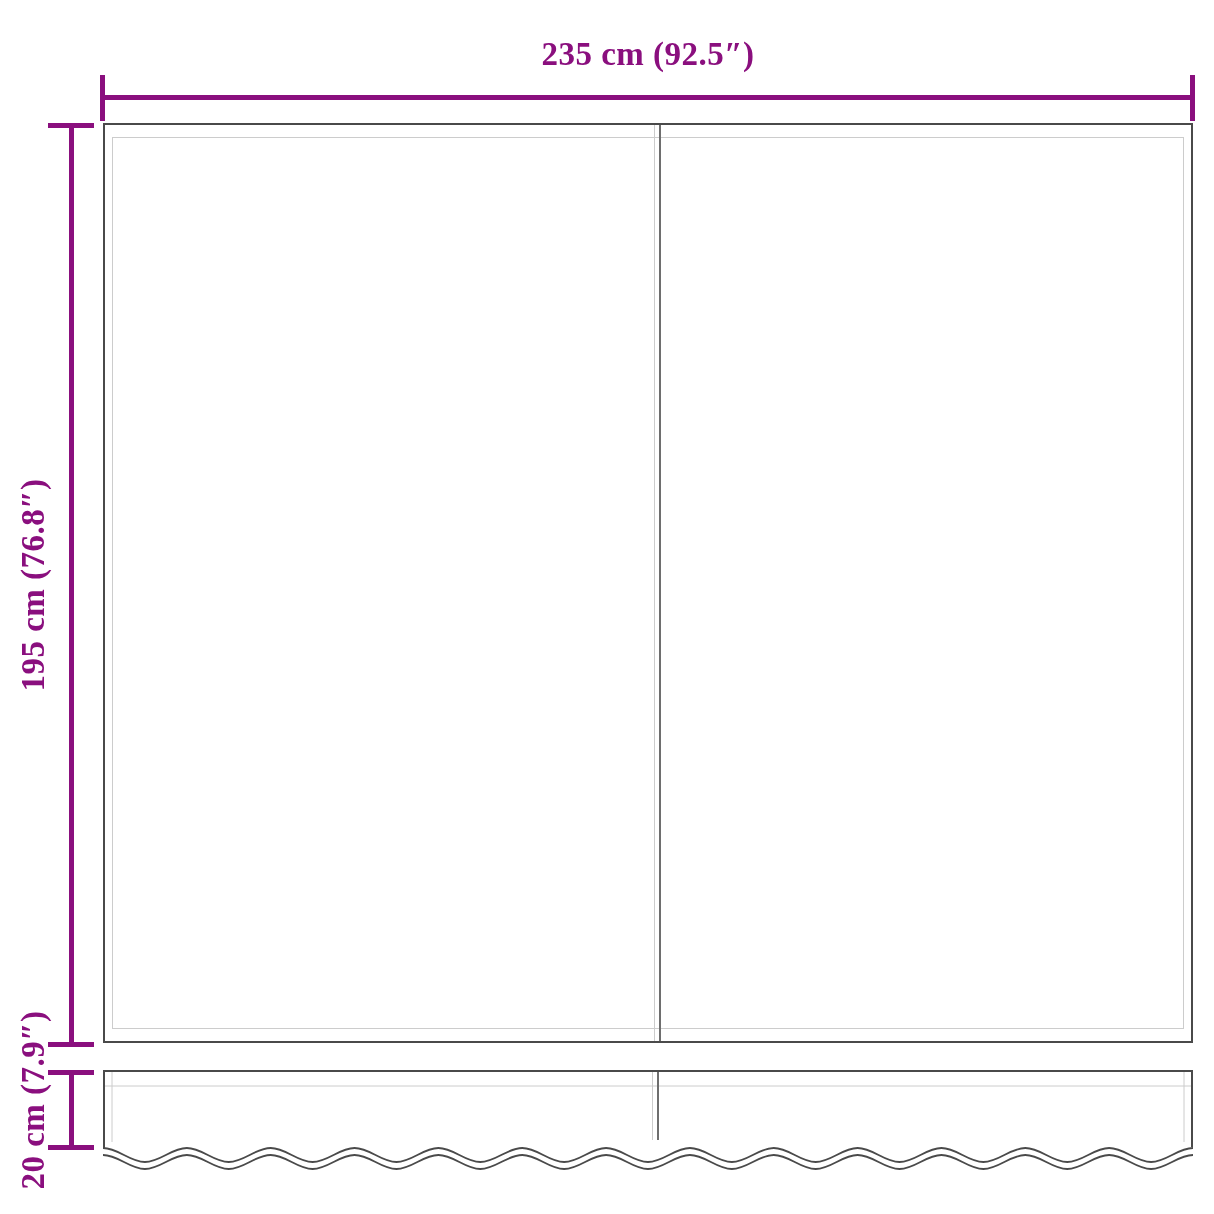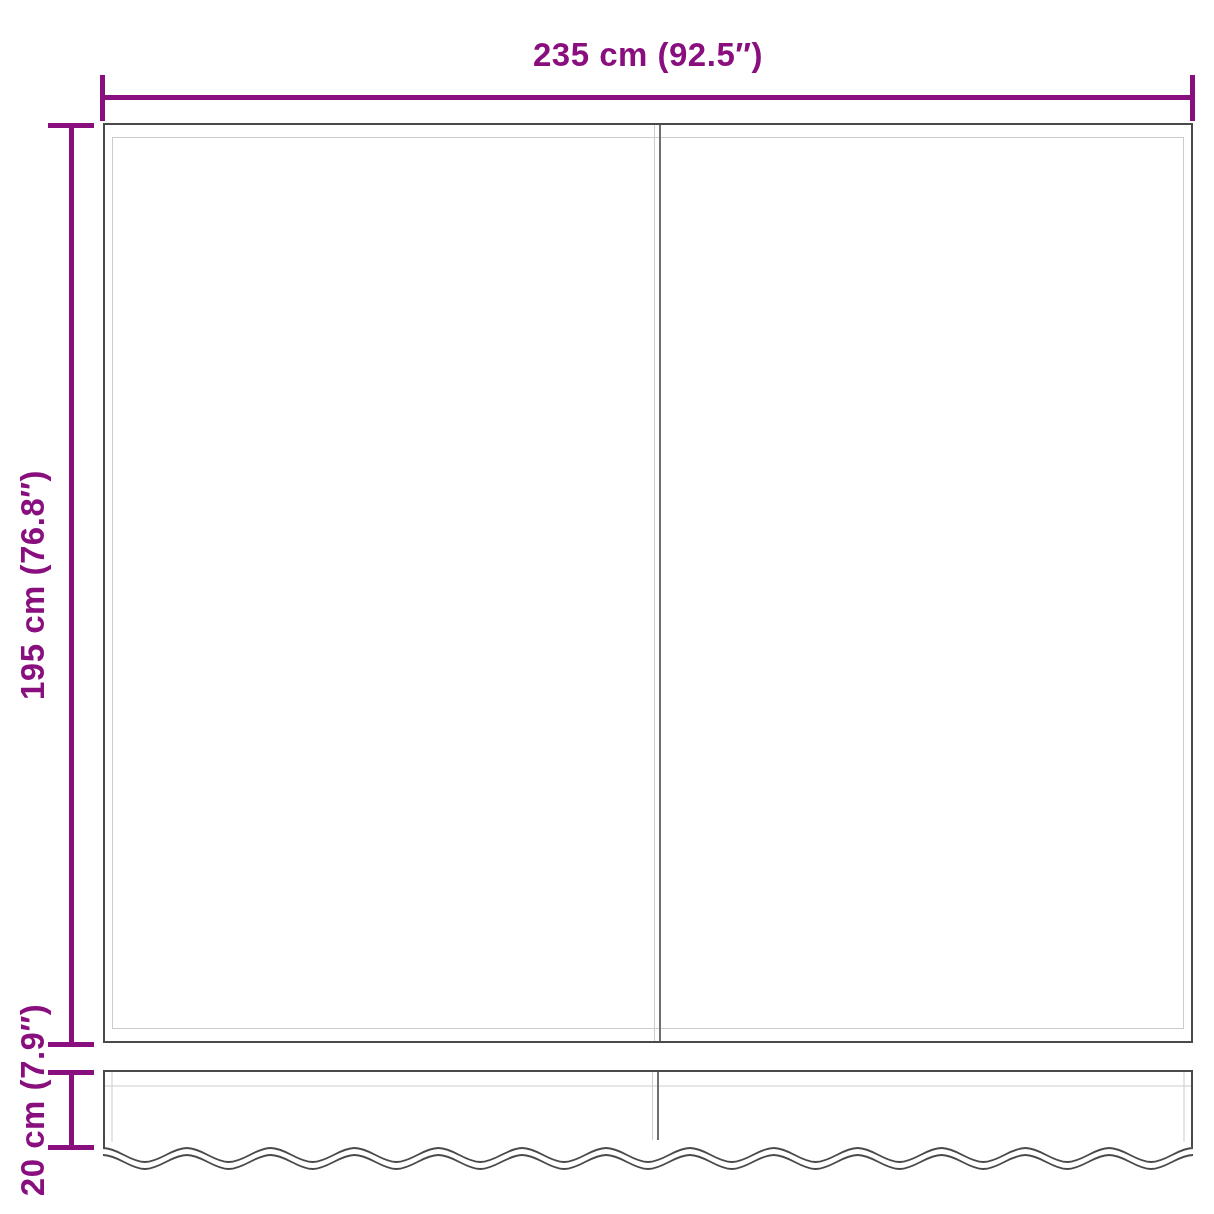--- a/index.html
+++ b/index.html
@@ -1,21 +1,21 @@
 <!DOCTYPE html>
 <html style="--dimension: #8a0f7e; --outline: #4a4a4a; --seam: #6e6e6e; --inner_line: #cccccc; --background: #ffffff;"><head>
 <meta charset="utf-8">
 <style>
   html, body { margin: 0; padding: 0; background: #ffffff; }
   #stage {
     position: relative;
     width: 1214px;
     height: 1214px;
     background: var(--background, #ffffff);
-    font-family: Liberation Sans, sans-serif;
+    font-family: Liberation Serif, serif;
     overflow: hidden;
   }
 
   
   .dim-label {
     position: absolute;
     color: var(--dimension, #8a0f7e);
     font-weight: bold;
     font-size: 33px;
     letter-spacing: 0.5px;

